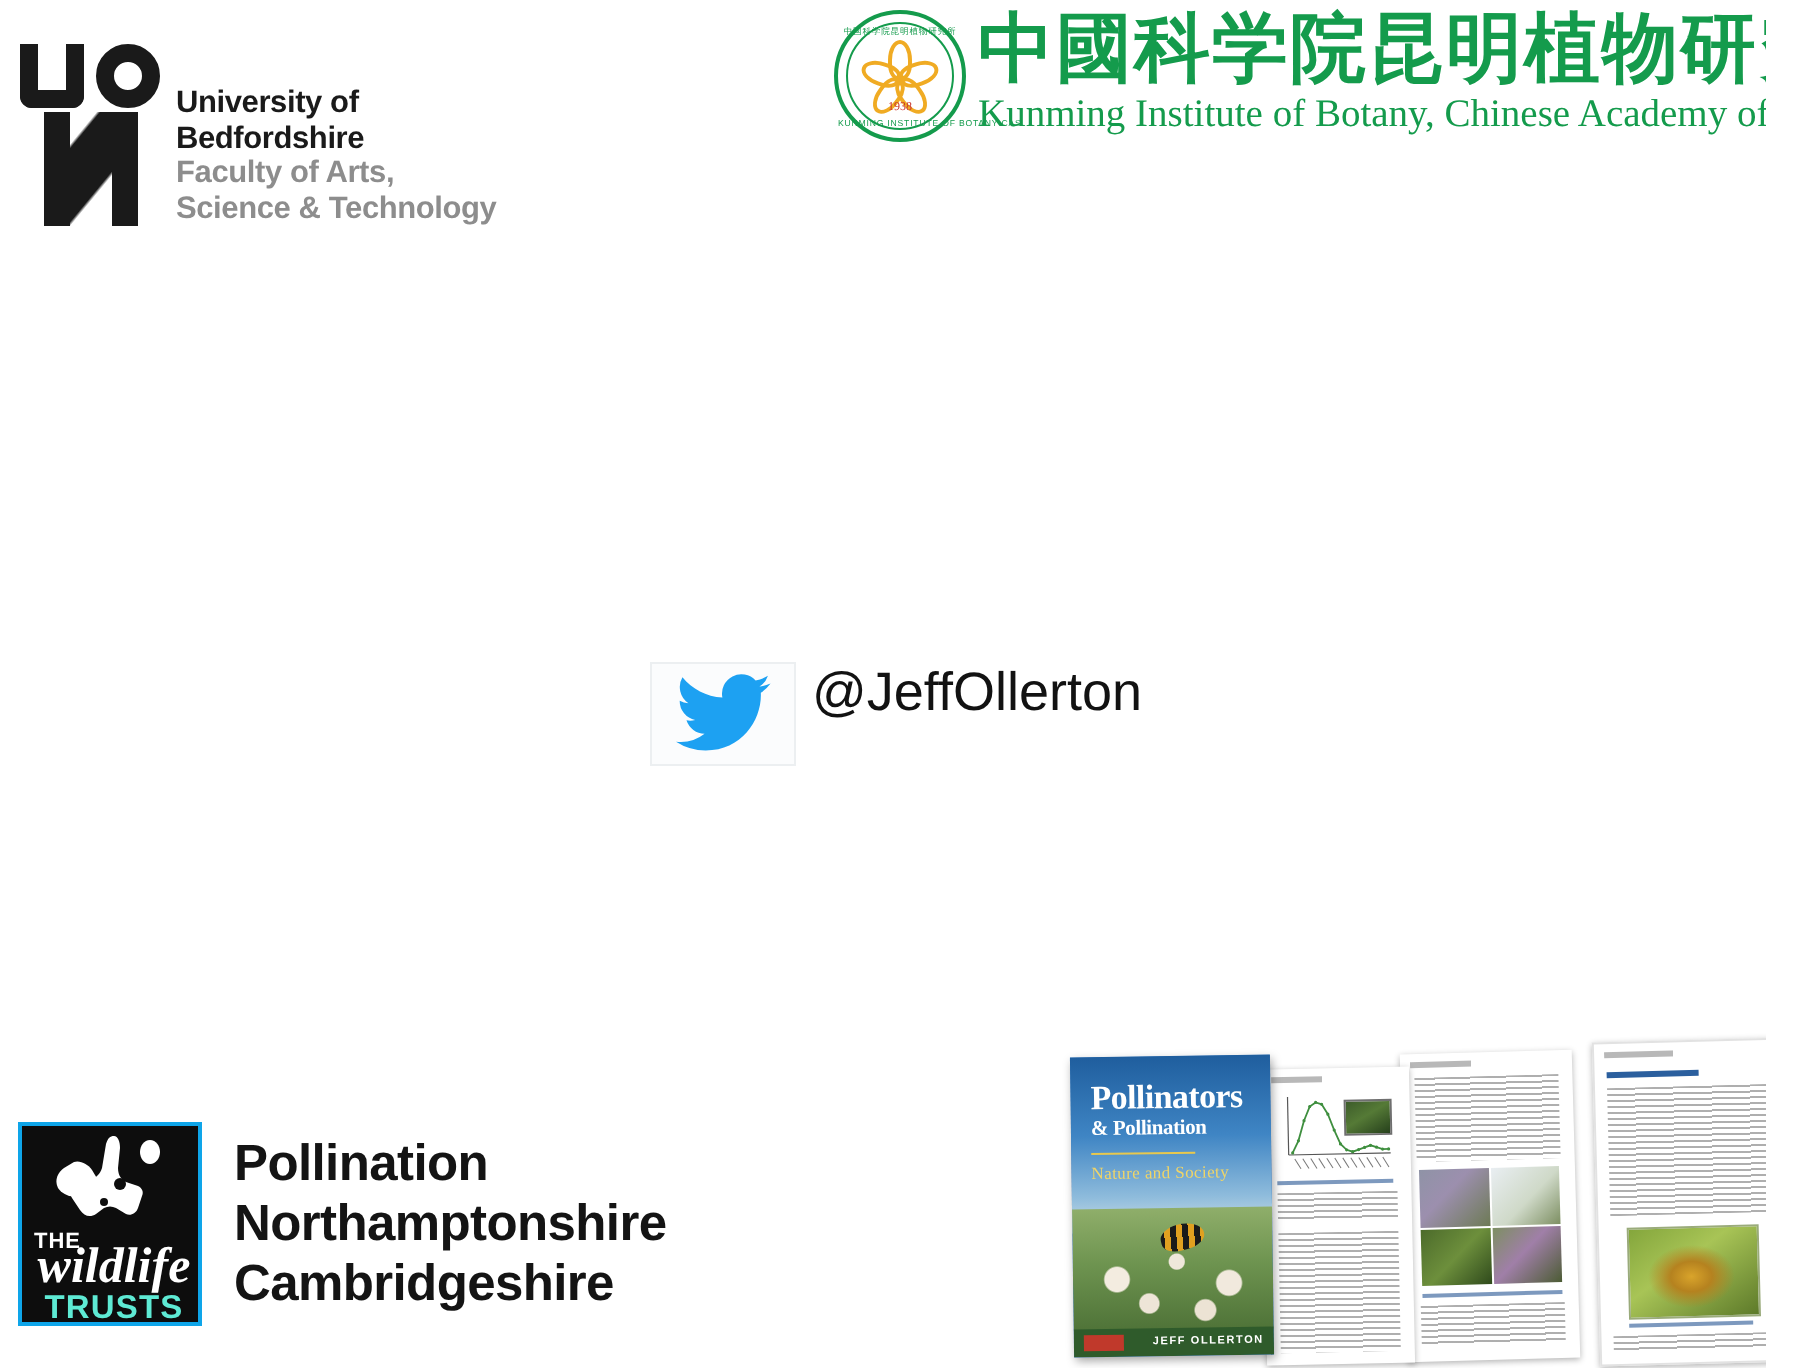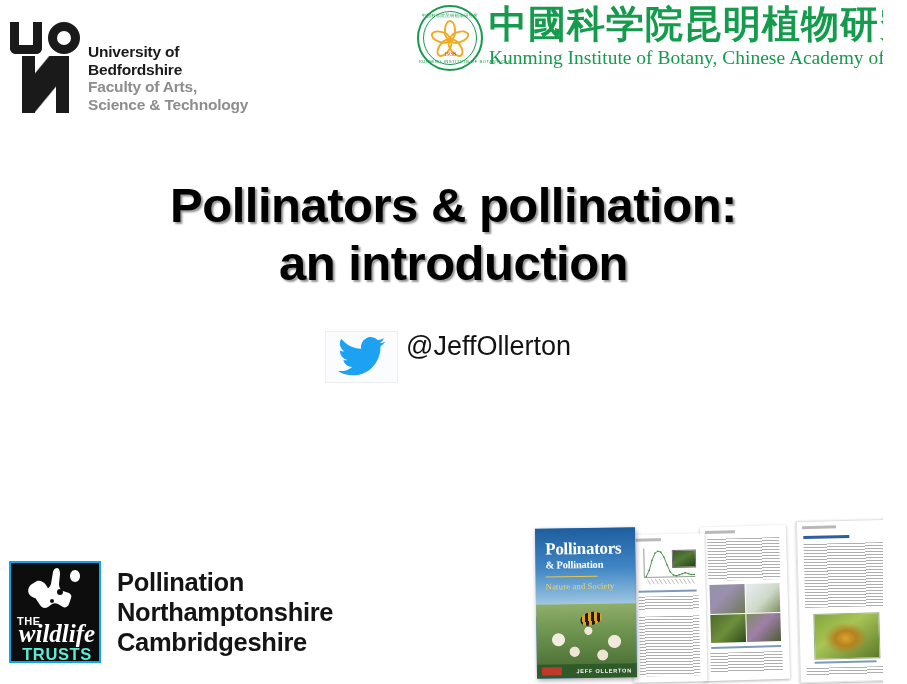--- a/index.html
+++ b/index.html
@@ -526,24 +526,20 @@
       <div class="kib-petal" style="transform: translateY(2px) rotate(144deg);"></div>
       <div class="kib-petal" style="transform: translateY(2px) rotate(216deg);"></div>
       <div class="kib-petal" style="transform: translateY(2px) rotate(288deg);"></div>
       <div id="kib-year">1938</div>
       <div id="kib-arc-bottom">KUNMING INSTITUTE OF BOTANY CAS</div>
     </div>
     <div id="kib-cn">中國科学院昆明植物研究所</div>
     <div id="kib-en">Kunming Institute of Botany, Chinese Academy of Sciences</div>
   </div>
 
-  <div id="title-block">
-    <div class="title-line">Pollinators &amp; pollination:</div>
-    <div class="title-line">an introduction</div>
-  </div>
 
   <div id="twitter-row">
     <div id="twitter-icon-box">
       <svg width="48" height="40" viewBox="0 0 24 20" aria-hidden="true">
         <path fill="#1da1f2" d="M23.64 2.37c-.87.39-1.8.65-2.78.77a4.85 4.85 0 0 0 2.13-2.68c-.94.56-1.98.96-3.08 1.18A4.84 4.84 0 0 0 11.6 5.9c-4.03-.2-7.6-2.13-9.99-5.07a4.84 4.84 0 0 0 1.5 6.46 4.8 4.8 0 0 1-2.19-.6v.06a4.84 4.84 0 0 0 3.88 4.75 4.9 4.9 0 0 1-2.18.08 4.85 4.85 0 0 0 4.52 3.36A9.72 9.72 0 0 1 0 16.95a13.7 13.7 0 0 0 7.43 2.18c8.92 0 13.79-7.39 13.79-13.8l-.01-.63a9.82 9.82 0 0 0 2.43-2.33z"></path>
       </svg>
     </div>
     <div id="twitter-handle">@JeffOllerton</div>
   </div>
 

